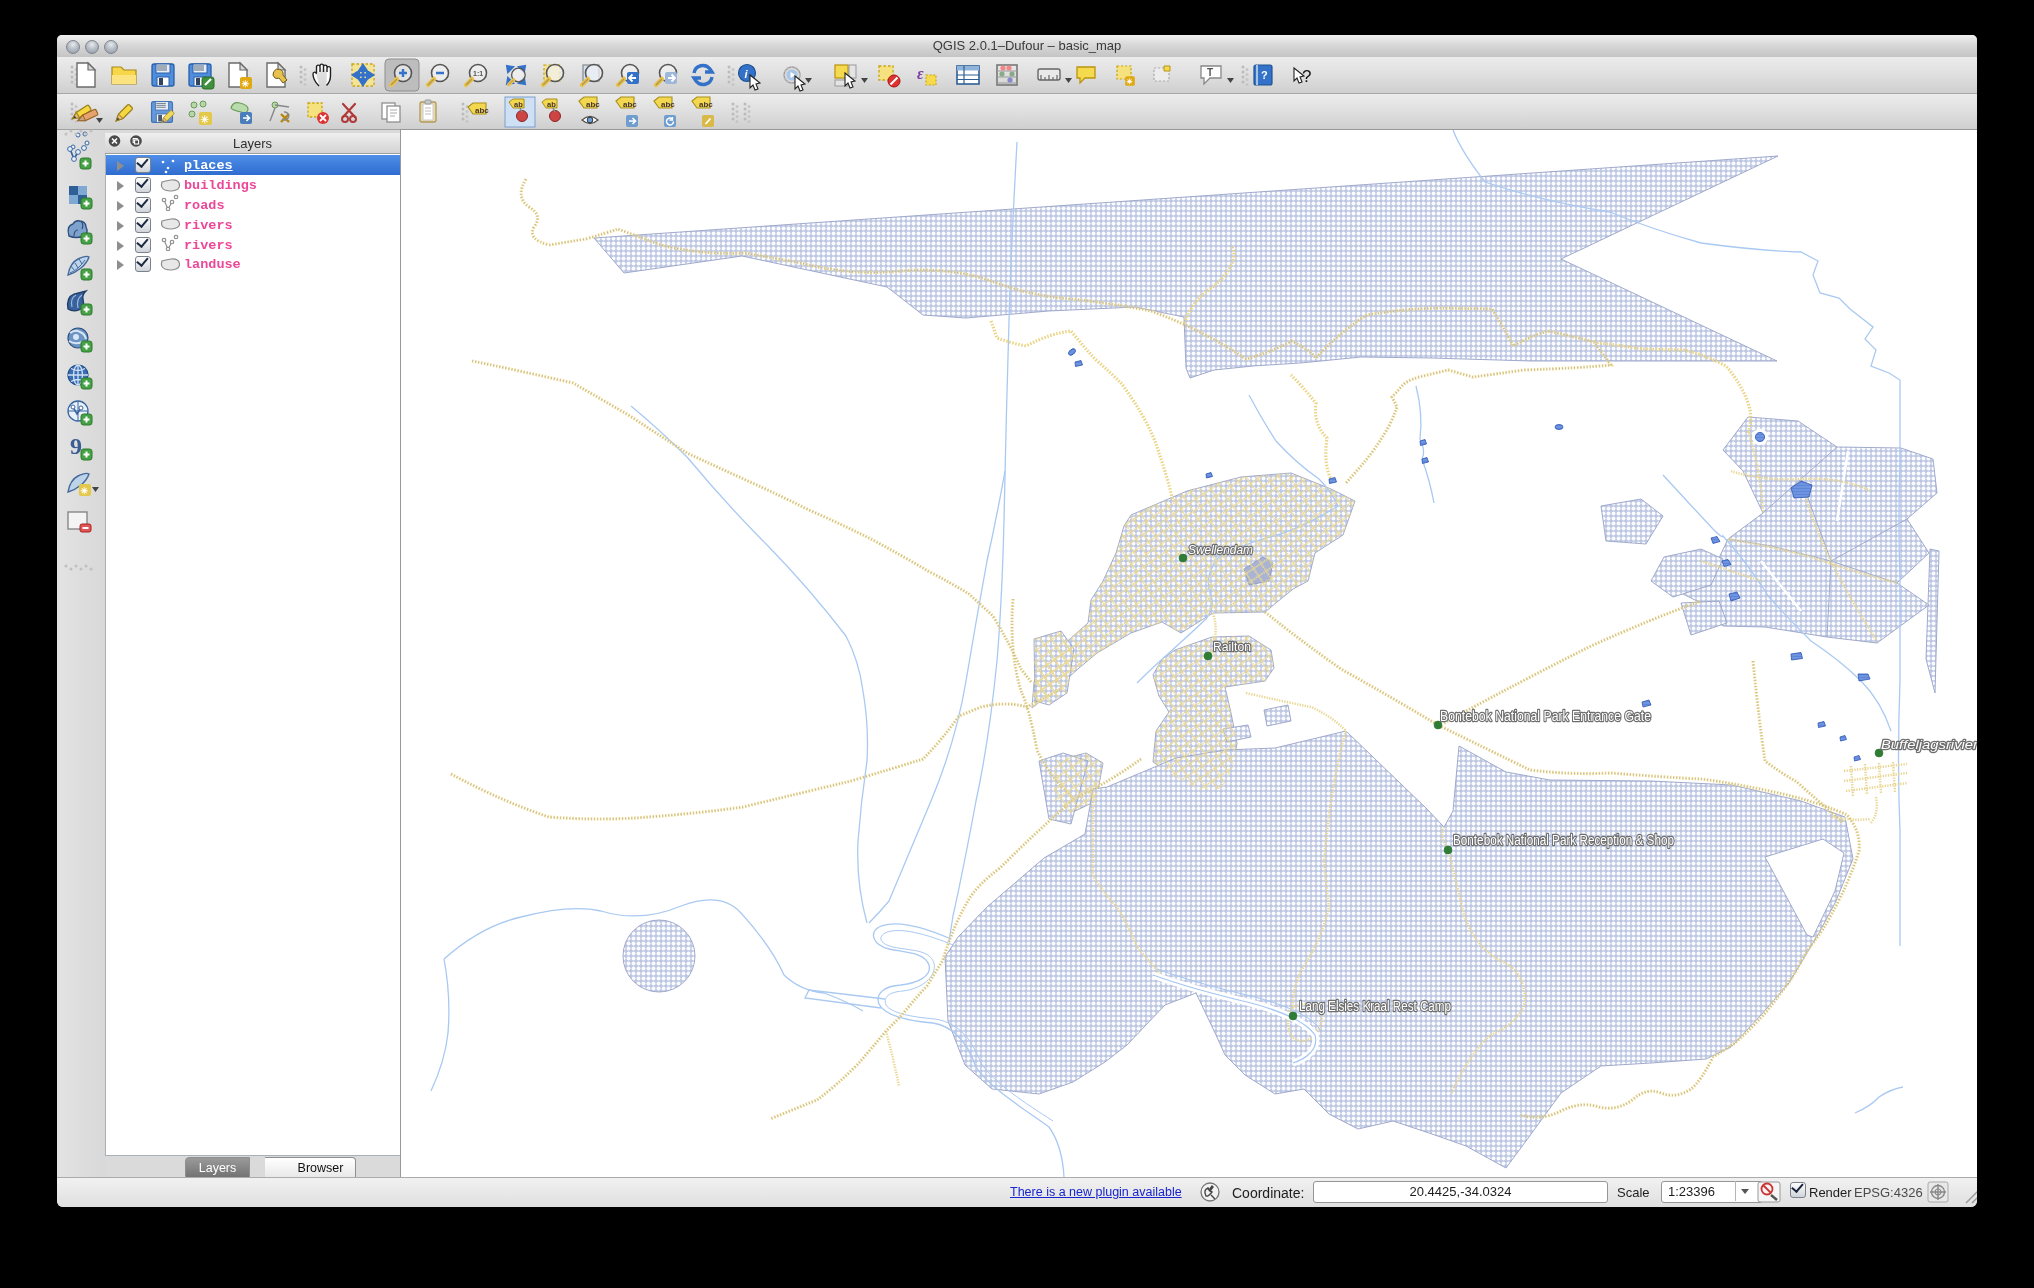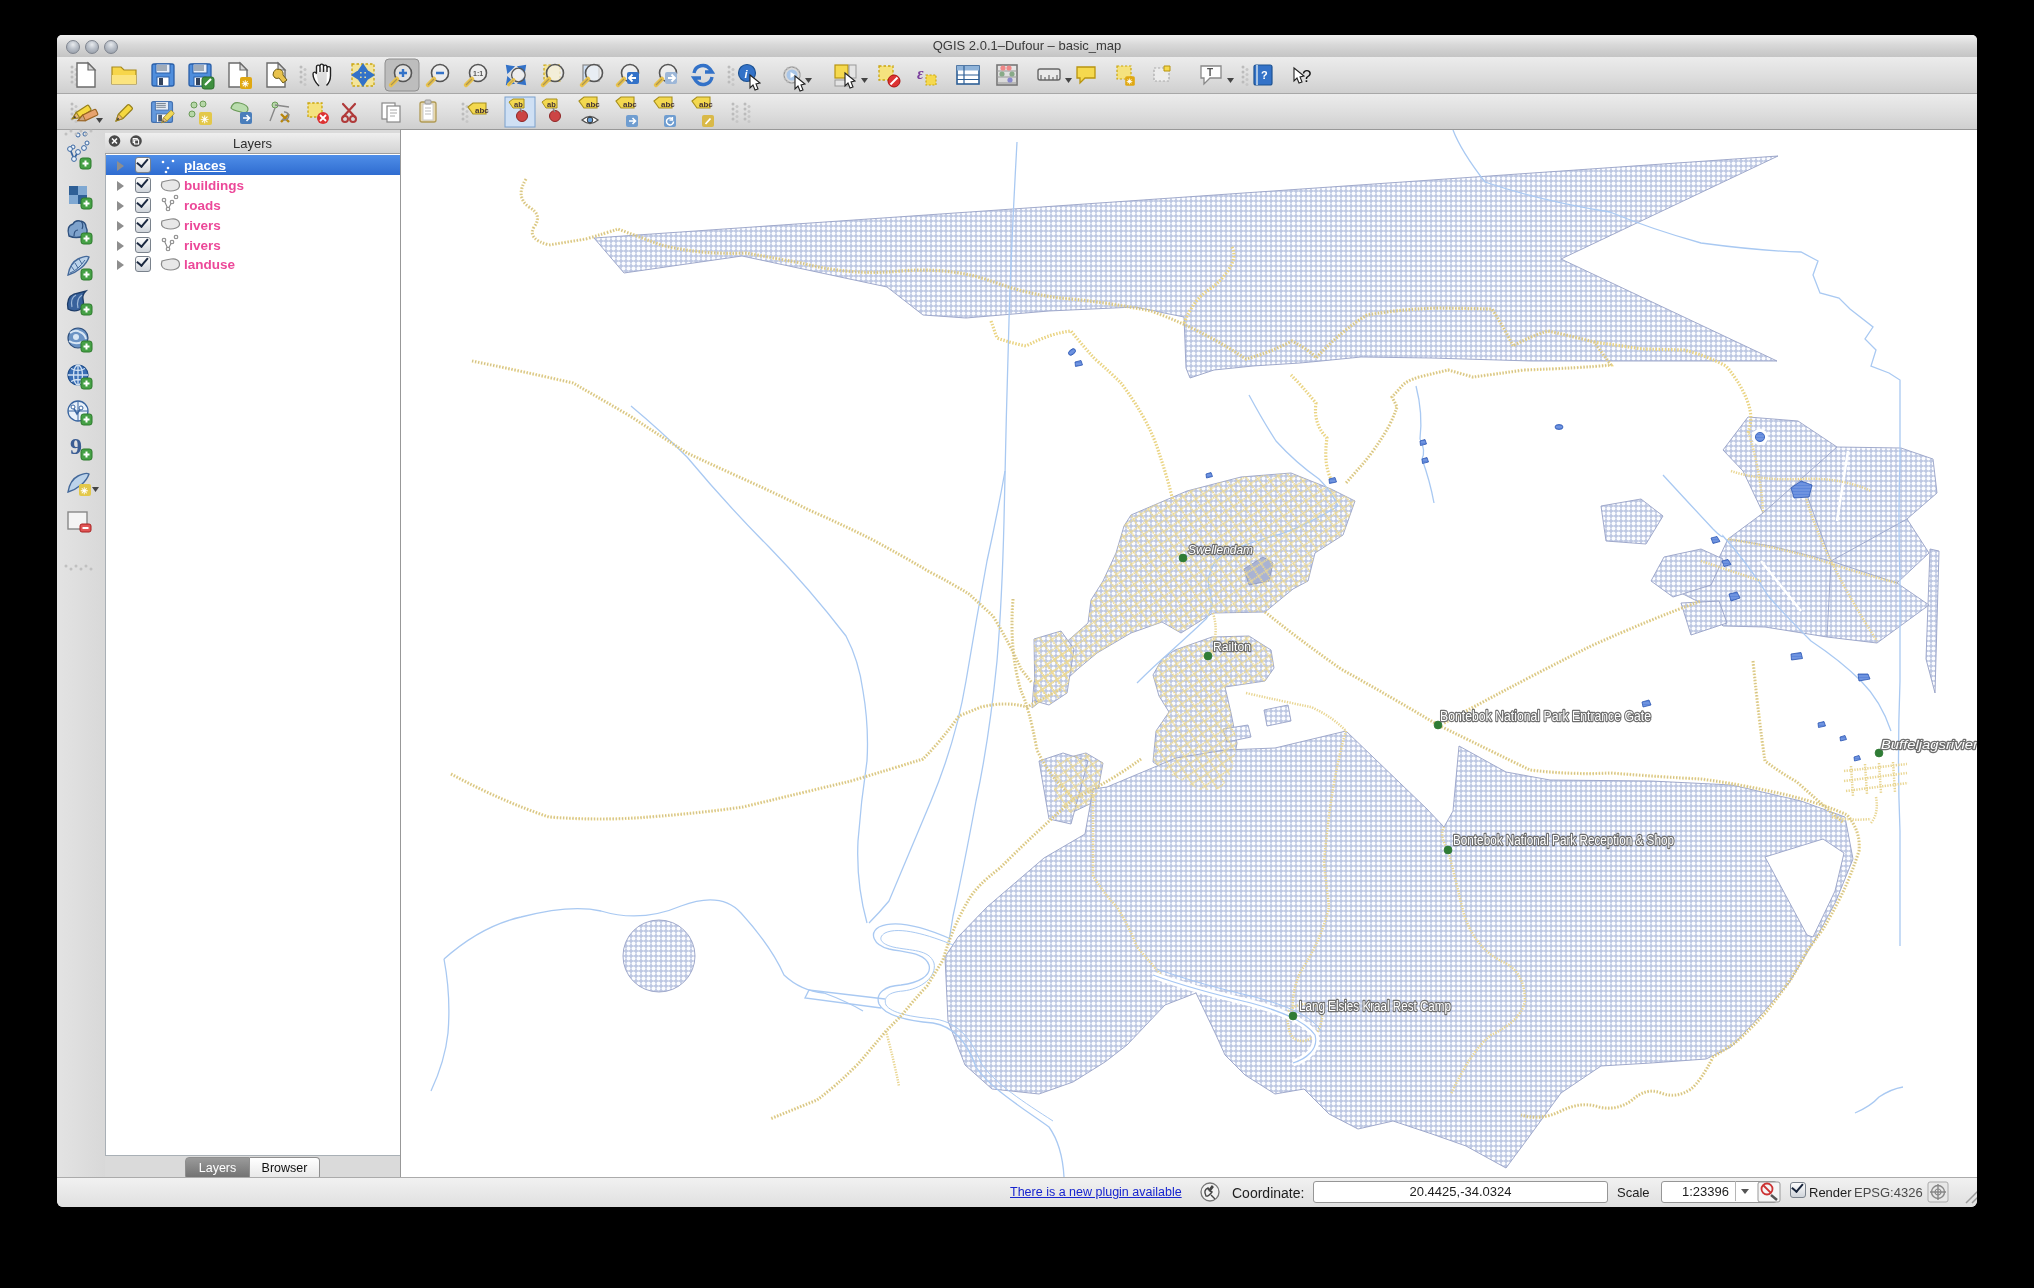--- a/index.html
+++ b/index.html
@@ -27,38 +27,38 @@
   #lpbody{position:absolute;left:0;top:21px;width:294px;height:1001px;background:#fff;
     border:1px solid #a9b0b6;border-top:none;}
   .lrow{position:absolute;left:0;width:294px;height:20px;font-size:13.5px;font-weight:bold;color:#ec4899;}
   .lrow.sel{background:linear-gradient(#4f8ee8,#2f6cd0);color:#fff;}
   .tri{position:absolute;left:11px;top:6px;width:0;height:0;border-left:7px solid #8e8e8e;
     border-top:5px solid transparent;border-bottom:5px solid transparent;}
   .cb{position:absolute;left:29px;top:2px;width:14px;height:14px;border-radius:3px;
     background:linear-gradient(#fdfdfd,#cfd4da);border:1px solid #7a828c;}
   .cb:after{content:"";position:absolute;left:3px;top:-2px;width:4.5px;height:9px;
     border:solid #1b2940;border-width:0 2.5px 2.5px 0;transform:rotate(40deg);}
-  .lbl{position:absolute;left:78px;top:3px;}
+  .lbl{position:absolute;left:78px;top:3px;font-family:Liberation Mono, monospace;}
   #tabs{position:absolute;left:48px;top:1027px;width:295px;height:26px;}
   .tabbtn{position:absolute;top:0;height:21px;font-size:12.5px;text-align:center;line-height:21px;
     border:1px solid #8f8f8f;}
   #tabL{left:80px;width:63px;background:linear-gradient(#9a9a9a,#6f6f6f);color:#fff;
     border-radius:4px 0 0 4px;}
-  #tabB{left:145px;width:69px;background:linear-gradient(#ffffff,#e6e6e6);color:#111;
-    border-radius:0 4px 4px 0;border-left:none;}
+  #tabB{left:160px;width:69px;background:linear-gradient(#ffffff,#e6e6e6);color:#111;
+    border-radius:0 4px 4px 0;border-left:none;padding-left:21px;}
   #canvas{position:absolute;left:343px;top:94px;width:1577px;height:1048px;background:#fff;
     border-left:1px solid #989898;border-top:1px solid #989898;}
   #statusbar{position:absolute;left:0;top:1142px;width:100%;height:30px;
     background:linear-gradient(#f1f1f1,#dfdfdf);border-top:1px solid #ababab;font-size:13px;color:#1d1d1d;}
   .sb{position:absolute;top:7px;}
   #plug{color:#1724cf;text-decoration:underline;font-size:12.5px;}
   #coordbox{position:absolute;left:1248px;top:3px;width:293px;height:20px;background:#fff;
     border:1px solid #969696;border-radius:3px;text-align:center;font-size:13px;line-height:20px;margin-left:8px;}
   #scalebox{position:absolute;left:1604px;top:3px;width:94px;height:20px;background:#fff;
-    border:1px solid #969696;border-radius:3px;font-size:13px;line-height:20px;padding-left:20px;}
+    border:1px solid #969696;border-radius:3px;font-size:13px;line-height:20px;padding-left:6px;}
   #scalearrow{position:absolute;left:1678px;top:3px;width:20px;height:20px;
     border-left:1px solid #b5b5b5;}
   #scalearrow:after{content:"";position:absolute;left:5px;top:8px;border-top:5px solid #555;
     border-left:4px solid transparent;border-right:4px solid transparent;}
   .rcb{position:absolute;left:1733px;top:4px;width:14px;height:14px;border-radius:3px;
     background:linear-gradient(#fdfdfd,#cfd4da);border:1px solid #7a828c;}
   .rcb:after{content:"";position:absolute;left:3px;top:-2px;width:4.5px;height:9px;
     border:solid #16233a;border-width:0 2.5px 2.5px 0;transform:rotate(40deg);}
 </style>
 </head>

